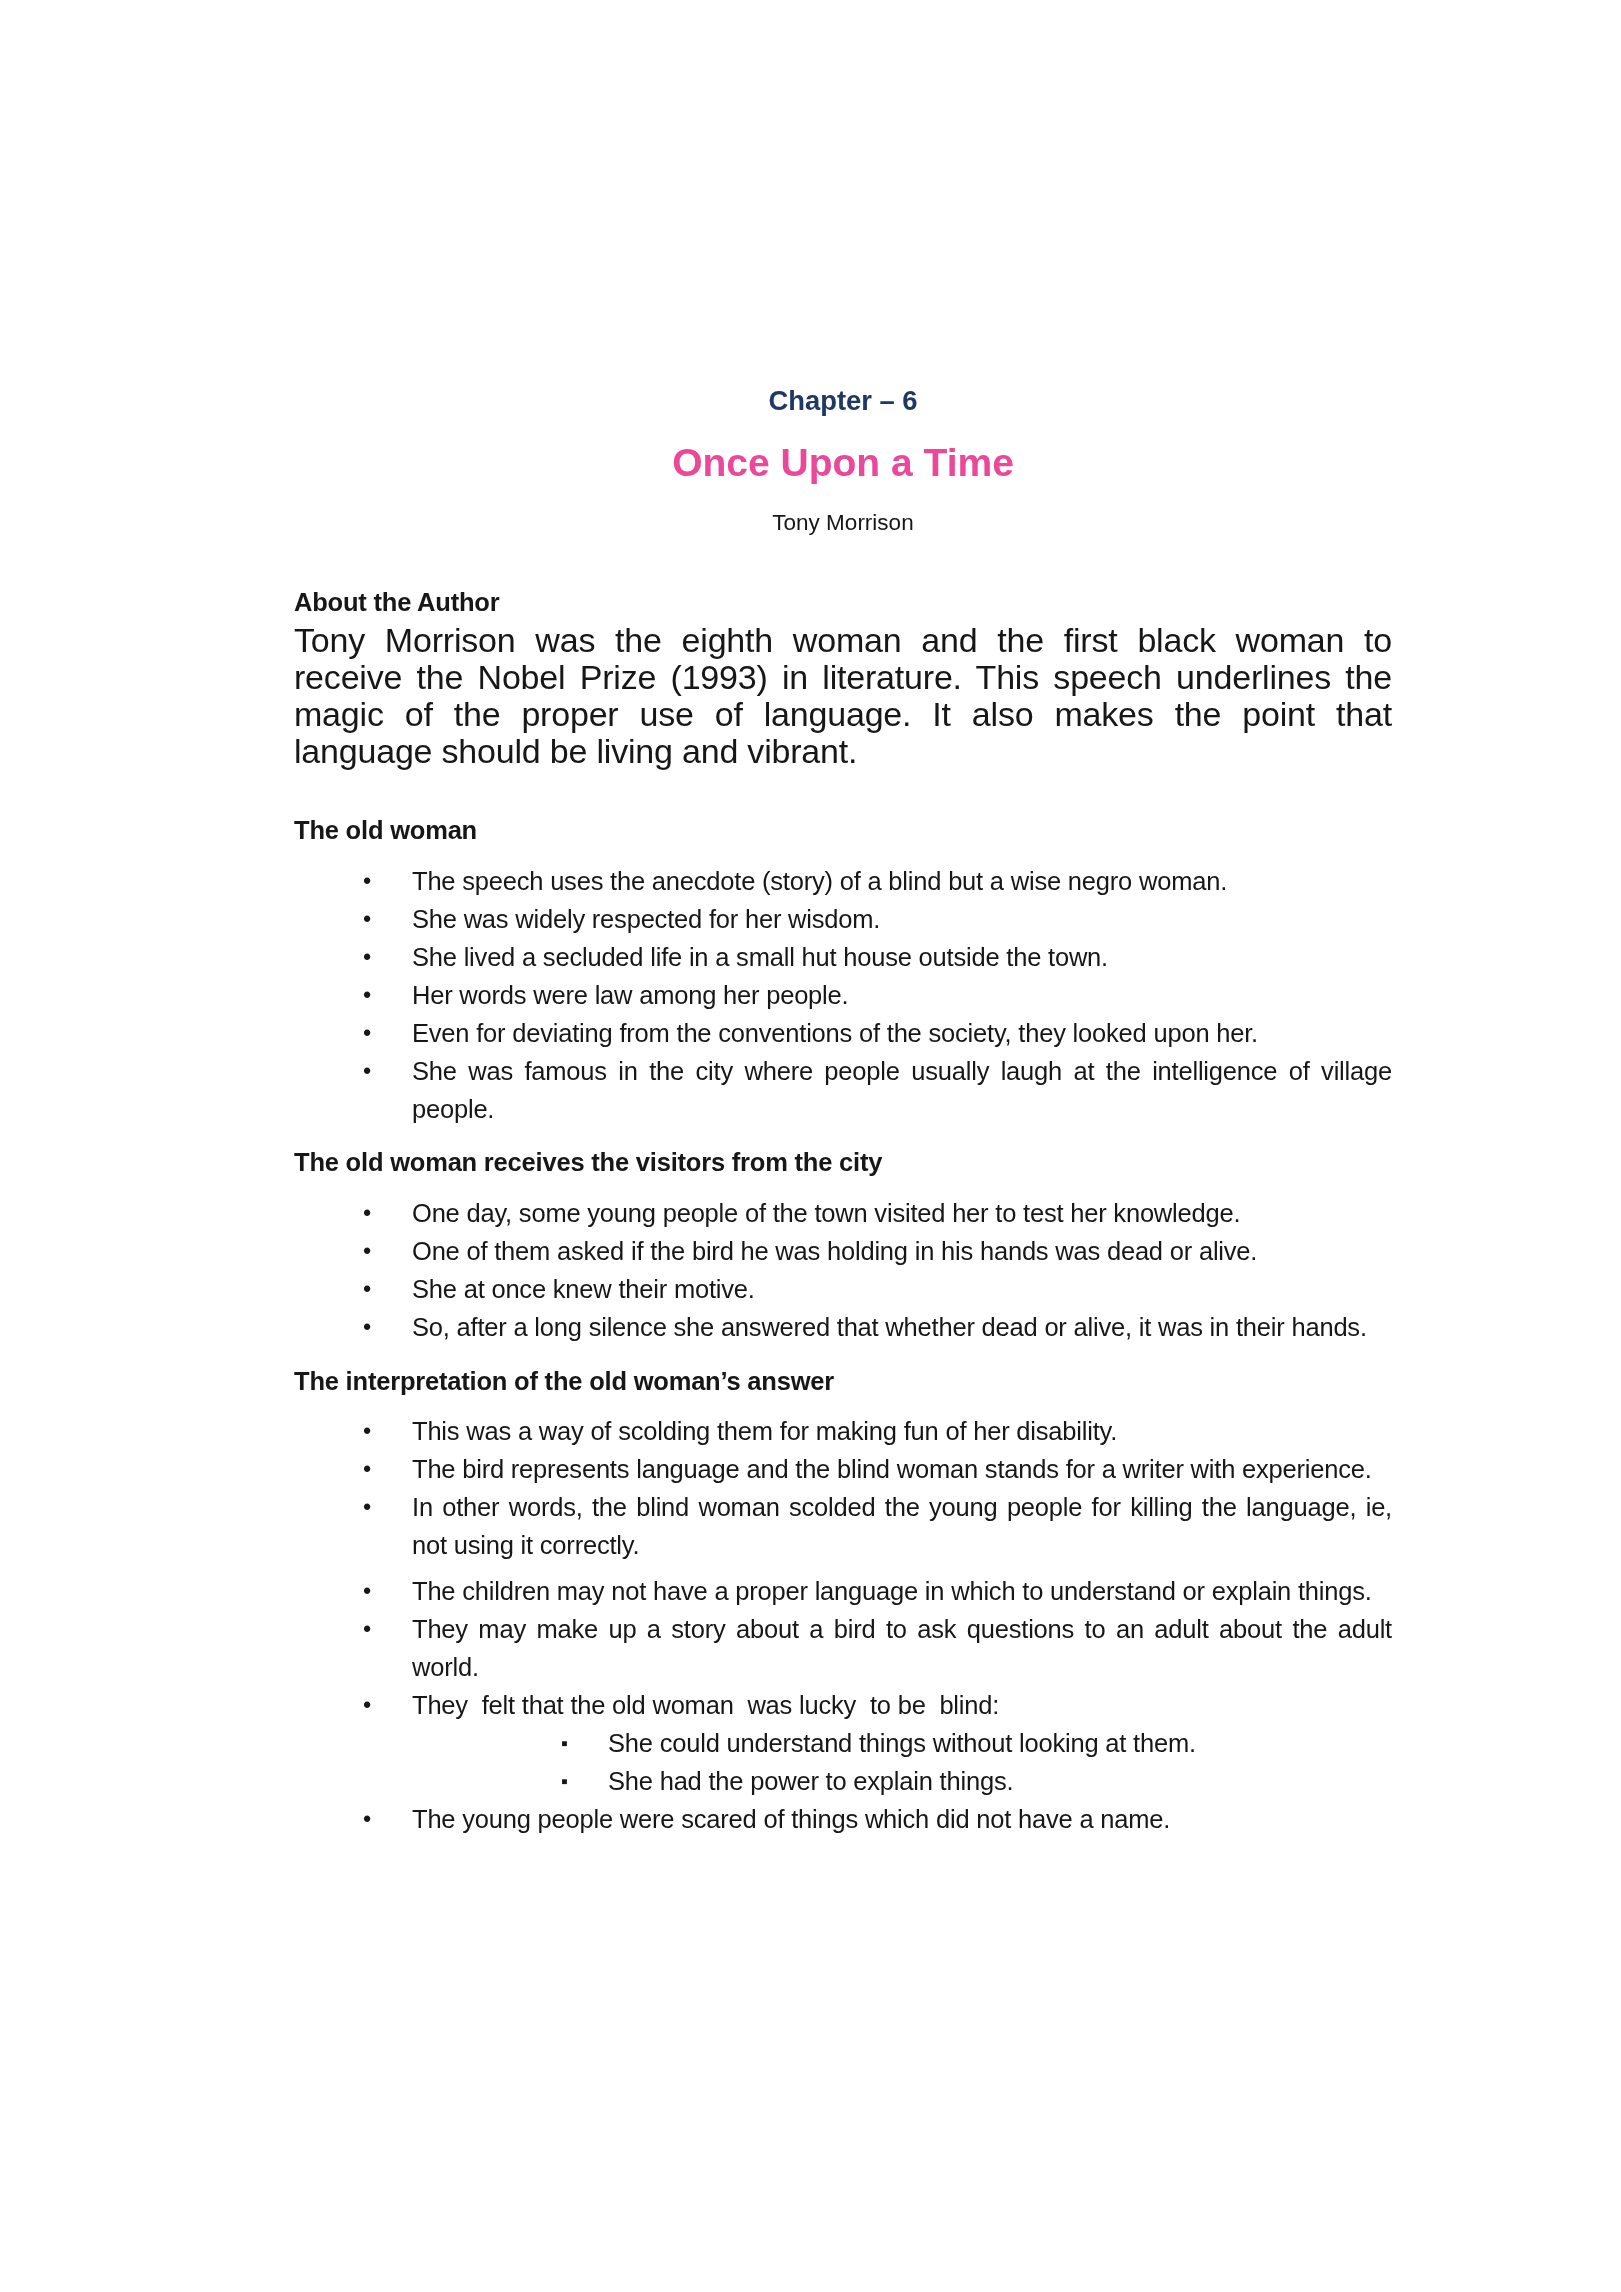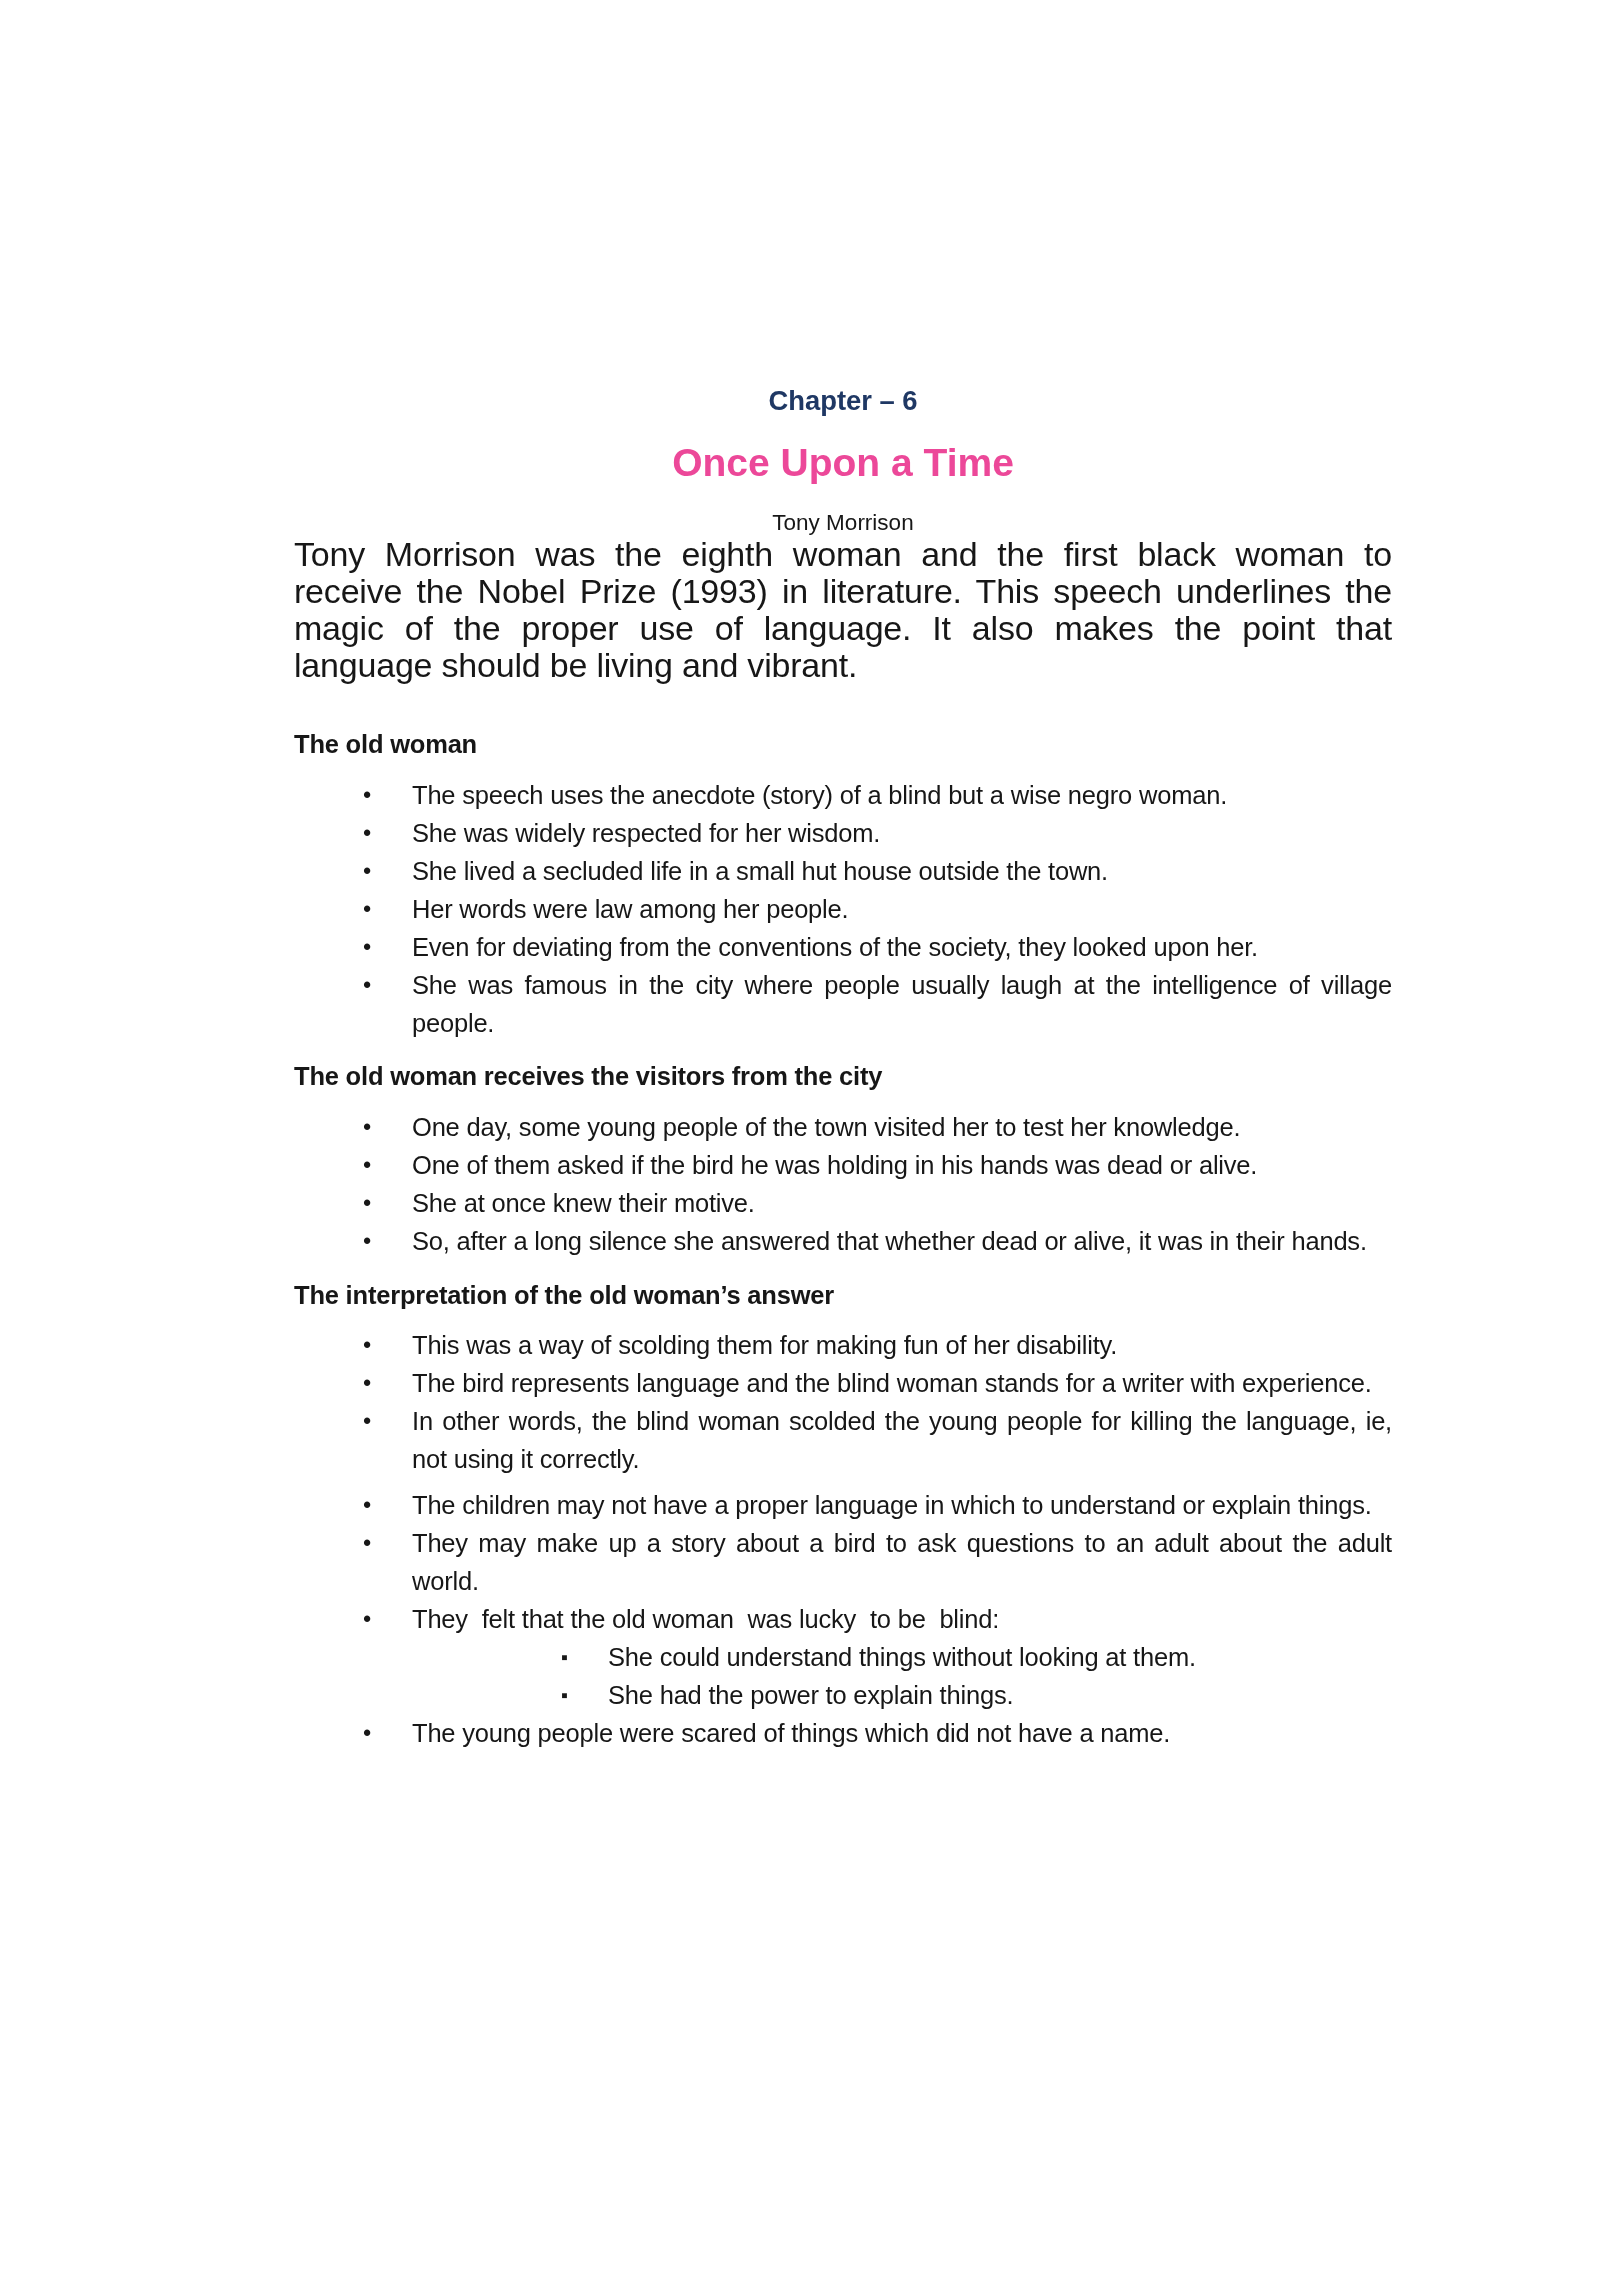--- a/index.html
+++ b/index.html
@@ -91,20 +91,21 @@
 <body>
 
 <div class="page">
   <div class="content">
 
     <div class="chapter">Chapter – 6</div>
     <div class="doc-title">Once Upon a Time</div>
     <div class="author">Tony Morrison</div>
 
     <section class="sec-about">
+      <h2 class="sec-heading">About the Author</h2>
       <p class="para">Tony Morrison was the eighth woman and the first black woman to receive the Nobel Prize (1993) in literature. This speech underlines the magic of the proper use of language. It also makes the point that language should be living and vibrant.</p>
     </section>
 
     <section class="sec-oldwoman">
       <h2 class="sec-heading">The old woman</h2>
       <div class="bullets">
         <div class="bullet-row">
           <span class="marker">•</span>
           <span class="btext">The speech uses the anecdote (story) of a blind but a wise negro woman.</span>
         </div>

